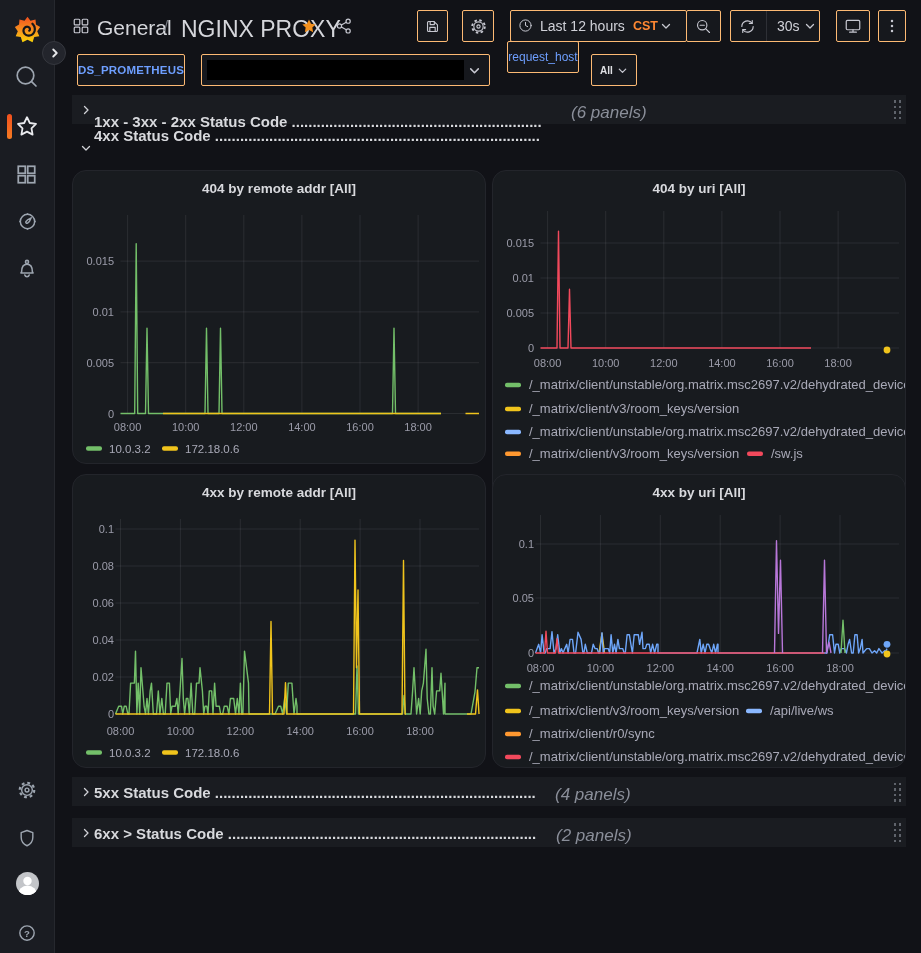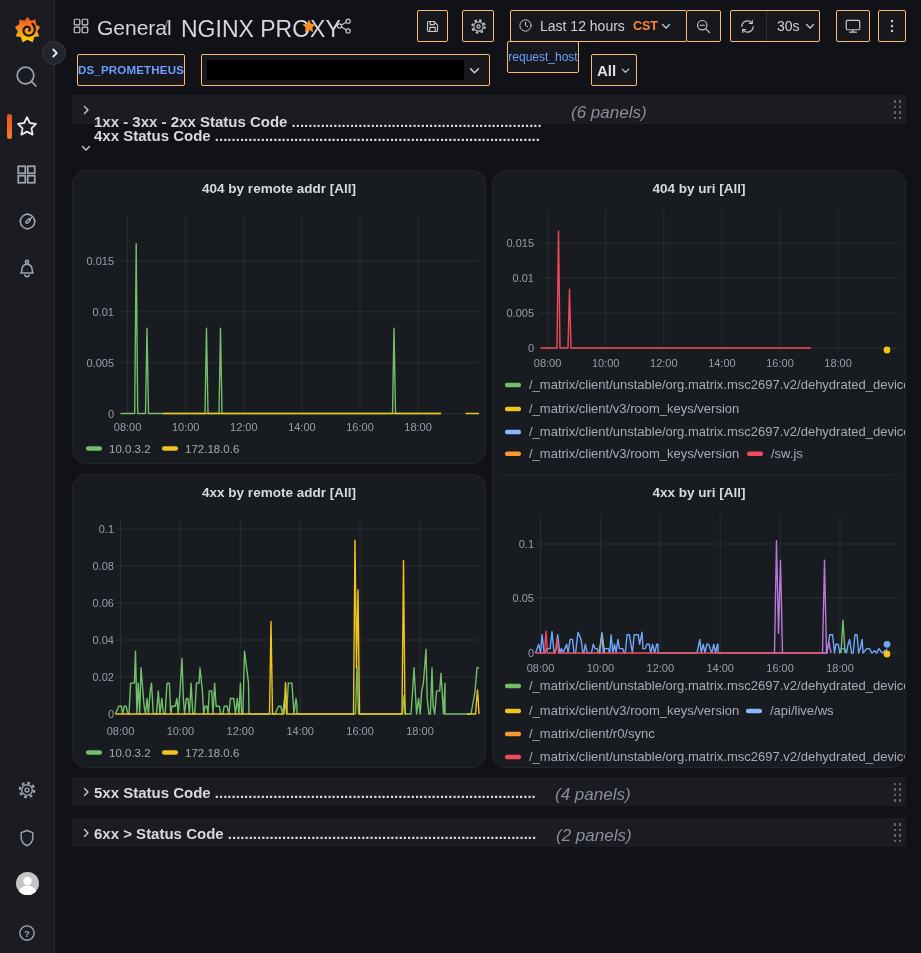--- a/index.html
+++ b/index.html
@@ -147,21 +147,21 @@
   </div>
 <div class="btn" style="left:201px;top:54px;width:289px;height:32px;justify-content:flex-start"></div>
 <div class="abs" style="left:207px;top:60px;width:257px;height:20px;background:#000"></div>
 <svg class="abs" style="left:468px;top:64px" width="13" height="13" viewBox="0 0 24 24">
     <path d="M5 9 L12 16 L19 9" fill="none" stroke="#c7c8d1" stroke-width="2.8" stroke-linecap="round" stroke-linejoin="round"></path>
   </svg>
 <div class="btn" style="left:507px;top:41px;width:72px;height:32px">
     <span style="font-size:12px;color:#6e9fff;font-weight:500">request_host</span>
   </div>
 <div class="btn" style="left:591px;top:54px;width:46px;height:32px">
-    <span style="font-size:15px;font-weight:bold;color:#dfe0e4">All</span>
+    <span style="font-size:10px;font-weight:bold;color:#dfe0e4">All</span>
     <svg width="11" height="11" viewBox="0 0 24 24" style="margin-left:4px">
       <path d="M5 9 L12 16 L19 9" fill="none" stroke="#c7c8d1" stroke-width="2.8" stroke-linecap="round" stroke-linejoin="round"></path>
     </svg>
   </div>
 <div class="rowhdr" style="left:72px;top:94.5px;width:834px;height:29px"></div>
 <svg class="abs" style="left:80px;top:103.5px" width="12" height="12" viewBox="0 0 24 24">
     <path d="M9 5 L16 12 L9 19" fill="none" stroke="#d0d1d6" stroke-width="2.6" stroke-linecap="round" stroke-linejoin="round"></path>
   </svg>
 <div class="abs rowtitle" style="left:94px;top:113px">1xx - 3xx - 2xx Status Code&nbsp;............................................................</div>
 <div class="pcount" style="left:571px;top:102.5px">(6 panels)</div>

